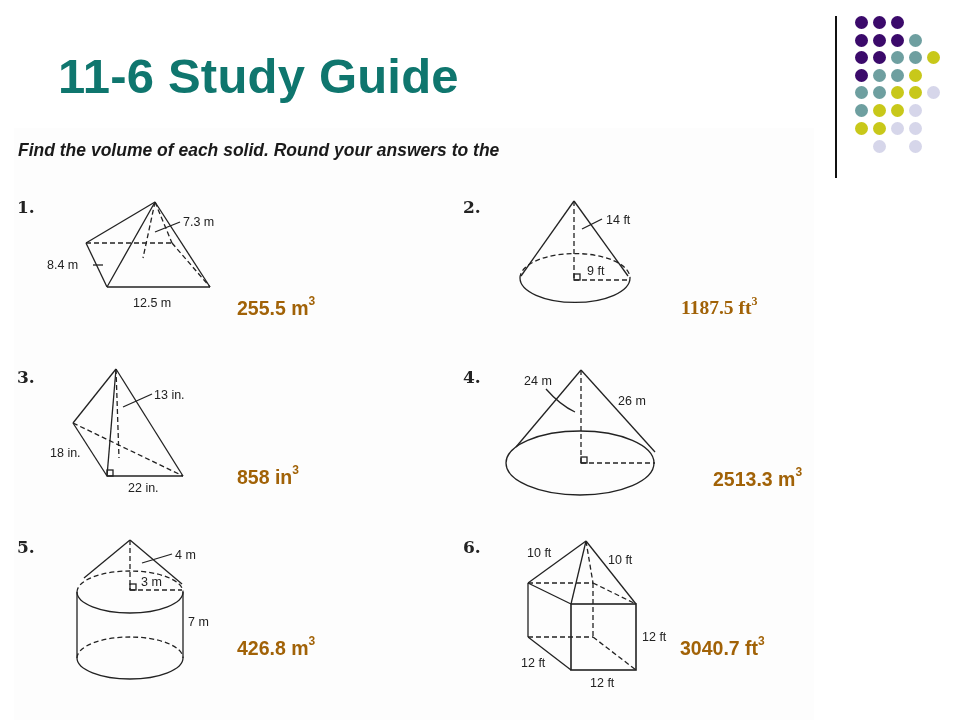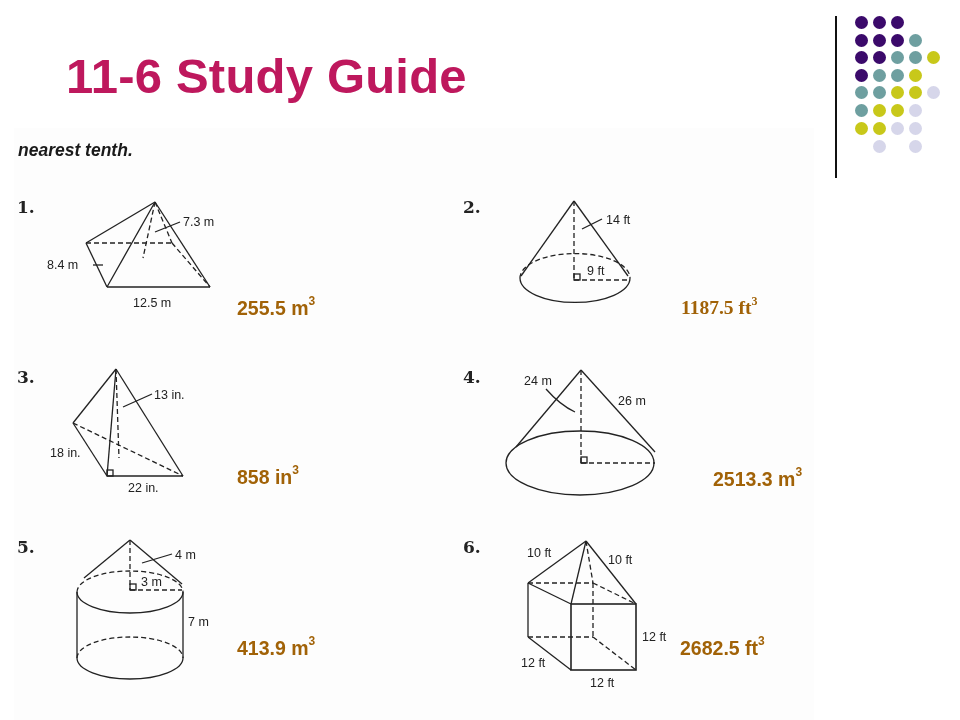--- a/index.html
+++ b/index.html
@@ -1,19 +1,19 @@
 <!DOCTYPE html>
 <html><head>
 <meta charset="utf-8">
 <style>
   html, body { margin:0; padding:0; }
   body { width:960px; height:720px; position:relative; background:#ffffff; overflow:hidden;
          font-family:"Liberation Sans", sans-serif; }
-  .title { position:absolute; left:58px; top:48px; font-size:49px; font-weight:bold; color:#be185d;
-           font-family:"Liberation Sans", sans-serif; letter-spacing:0.2px; white-space:nowrap;margin-left:8px; }
+  .title { position:absolute; left:58px; top:48px; font-size:49px; font-weight:bold; color:#0f766e;
+           font-family:"Liberation Sans", sans-serif; letter-spacing:0.2px; white-space:nowrap; }
   .vline { position:absolute; left:835px; top:16px; width:2px; height:162px; background:#111; }
   .dot { position:absolute; width:13px; height:13px; border-radius:50%; }
   .worksheet { position:absolute; left:14px; top:128px; width:800px; height:592px; background:#fdfdfd; }
   .instructions { position:absolute; left:18px; top:141px; font-size:17.5px; font-weight:bold; font-style:italic;
                   color:#1a1a1a; line-height:19px; font-family:"Liberation Sans", sans-serif; }
   .num { position:absolute; font-family:"DejaVu Serif", serif; font-weight:bold; font-size:17px; color:#222; }
   .answer { position:absolute; color:#a16207; font-weight:bold; font-size:19.5px; white-space:nowrap;
             font-family:"Liberation Sans", sans-serif; }
   .answer sup { font-size:12px; vertical-align:top; position:relative; top:-3px; }
   svg.fig { position:absolute; overflow:visible; }
@@ -55,21 +55,21 @@
     <div class="dot" style="left: 873px; top: 122px; background: rgb(200, 200, 26);"></div>
     <div class="dot" style="left: 891px; top: 122px; background: rgb(214, 214, 234);"></div>
     <div class="dot" style="left: 909px; top: 122px; background: rgb(214, 214, 234);"></div>
     <div class="dot" style="left: 873px; top: 140px; background: rgb(214, 214, 234);"></div>
     <div class="dot" style="left: 909px; top: 140px; background: rgb(214, 214, 234);"></div>
   </div>
 
 <div class="worksheet"></div>
 
 <div class="instructions">
-  <div>nearest tenth.</div>
+  <div>Find the volume of each solid. Round your answers to the</div>
 </div>
 
 <div class="num" style="left:17px;top:197px;">1.</div>
 <div class="num" style="left:463px;top:197px;">2.</div>
 <div class="num" style="left:17px;top:367px;">3.</div>
 <div class="num" style="left:463px;top:367px;">4.</div>
 <div class="num" style="left:17px;top:537px;">5.</div>
 <div class="num" style="left:463px;top:537px;">6.</div>
 
 <svg class="fig" style="left:0;top:0;" width="960" height="720">
@@ -155,21 +155,21 @@
     <path d="M77 658 A53 21 0 0 1 183 658" stroke-dasharray="5,3"></path>
     <line x1="130" y1="540" x2="130" y2="590" stroke-dasharray="5,3"></line>
     <line x1="130" y1="590" x2="182" y2="590" stroke-dasharray="5,3"></line>
     <rect x="130" y="584" width="6" height="6"></rect>
     <line x1="172" y1="554" x2="142" y2="563"></line>
   </g>
   <text x="175" y="559">4 m</text>
   <text x="141" y="586">3 m</text>
   <text x="188" y="626">7 m</text>
 </svg>
-<div class="answer" style="left:237px;top:637px;"><span>413.9 m</span><sup>3</sup></div>
+<div class="answer" style="left:237px;top:637px;"><span>426.8 m</span><sup>3</sup></div>
 
 <svg class="fig" style="left:0;top:0;" width="960" height="720">
   <g stroke="#222" stroke-width="1.3" fill="none">
     <line x1="586" y1="541" x2="528" y2="583"></line>
     <line x1="586" y1="541" x2="571" y2="604"></line>
     <line x1="586" y1="541" x2="636" y2="604"></line>
     <line x1="528" y1="583" x2="571" y2="604"></line>
     <rect x="571" y="604" width="65" height="66" stroke-width="1.6"></rect>
     <line x1="528" y1="583" x2="528" y2="637"></line>
     <line x1="528" y1="637" x2="571" y2="670"></line>
@@ -181,13 +181,13 @@
       <line x1="593" y1="637" x2="636" y2="670"></line>
       <line x1="586" y1="541" x2="593" y2="583"></line>
     </g>
   </g>
   <text x="527" y="557">10 ft</text>
   <text x="608" y="564">10 ft</text>
   <text x="642" y="641">12 ft</text>
   <text x="521" y="667">12 ft</text>
   <text x="590" y="687">12 ft</text>
 </svg>
-<div class="answer" style="left:680px;top:637px;"><span>2682.5 ft</span><sup>3</sup></div>
+<div class="answer" style="left:680px;top:637px;"><span>3040.7 ft</span><sup>3</sup></div>
 
 </body></html>

